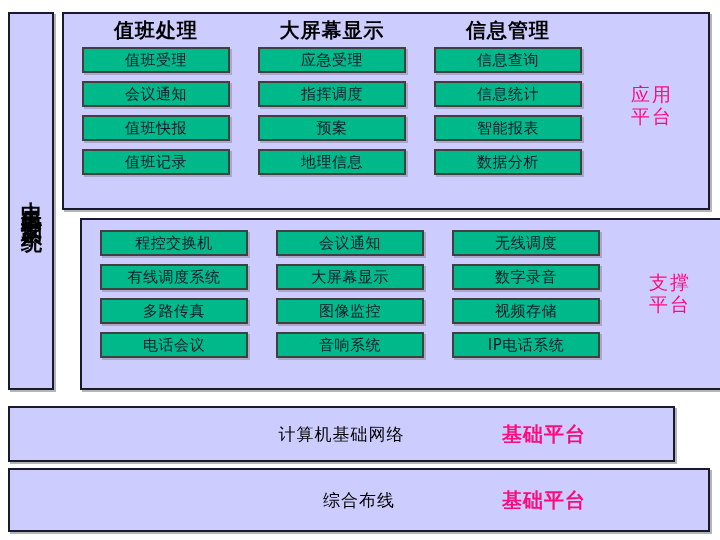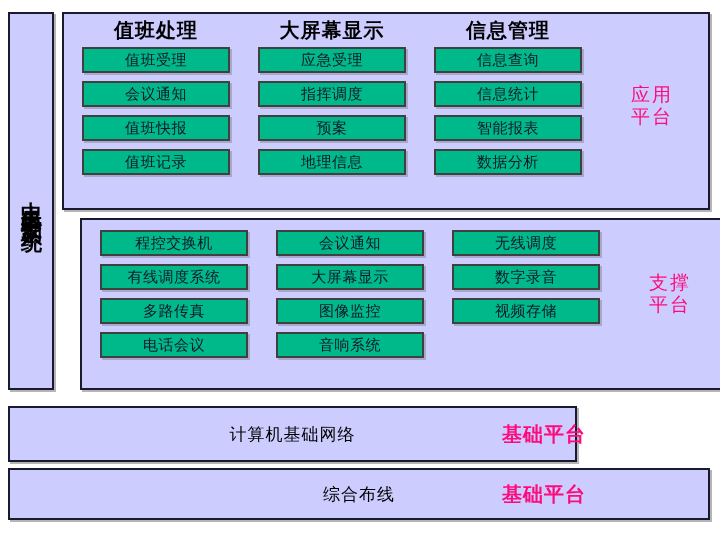--- a/index.html
+++ b/index.html
@@ -117,28 +117,28 @@
     line-height: 1.15;
     letter-spacing: 2px;
     white-space: nowrap;
   }
   .platform-tag span { display: block; }
 
   
   #bar-network {
     left: 8px;
     top: 406px;
-    width: 569px;
+    width: 667px;
     height: 56px;
   }
   #bar-cabling {
     left: 8px;
     top: 468px;
     width: 702px;
-    height: 52px;
+    height: 64px;
     text-decoration: underline;
   }
   .bar-inner {
     position: absolute;
     left: 0; top: 0; right: 0; bottom: 0;
     display: flex;
     align-items: center;
   }
   .bar-title {
     position: absolute;
@@ -218,20 +218,21 @@
         <div class="cell">会议通知</div>
         <div class="cell">大屏幕显示</div>
         <div class="cell">图像监控</div>
         <div class="cell">音响系统</div>
       </div>
 
       <div class="col-wrap" style="left:370px; top:10px; width:148px;">
         <div class="cell">无线调度</div>
         <div class="cell">数字录音</div>
         <div class="cell">视频存储</div>
+        <div class="cell">IP电话系统</div>
       </div>
 
       <div class="platform-tag" style="left:540px; top:52px; width:96px;">
         <span>支撑</span>
         <span>平台</span>
       </div>
 
     </div>
   </div>
 

